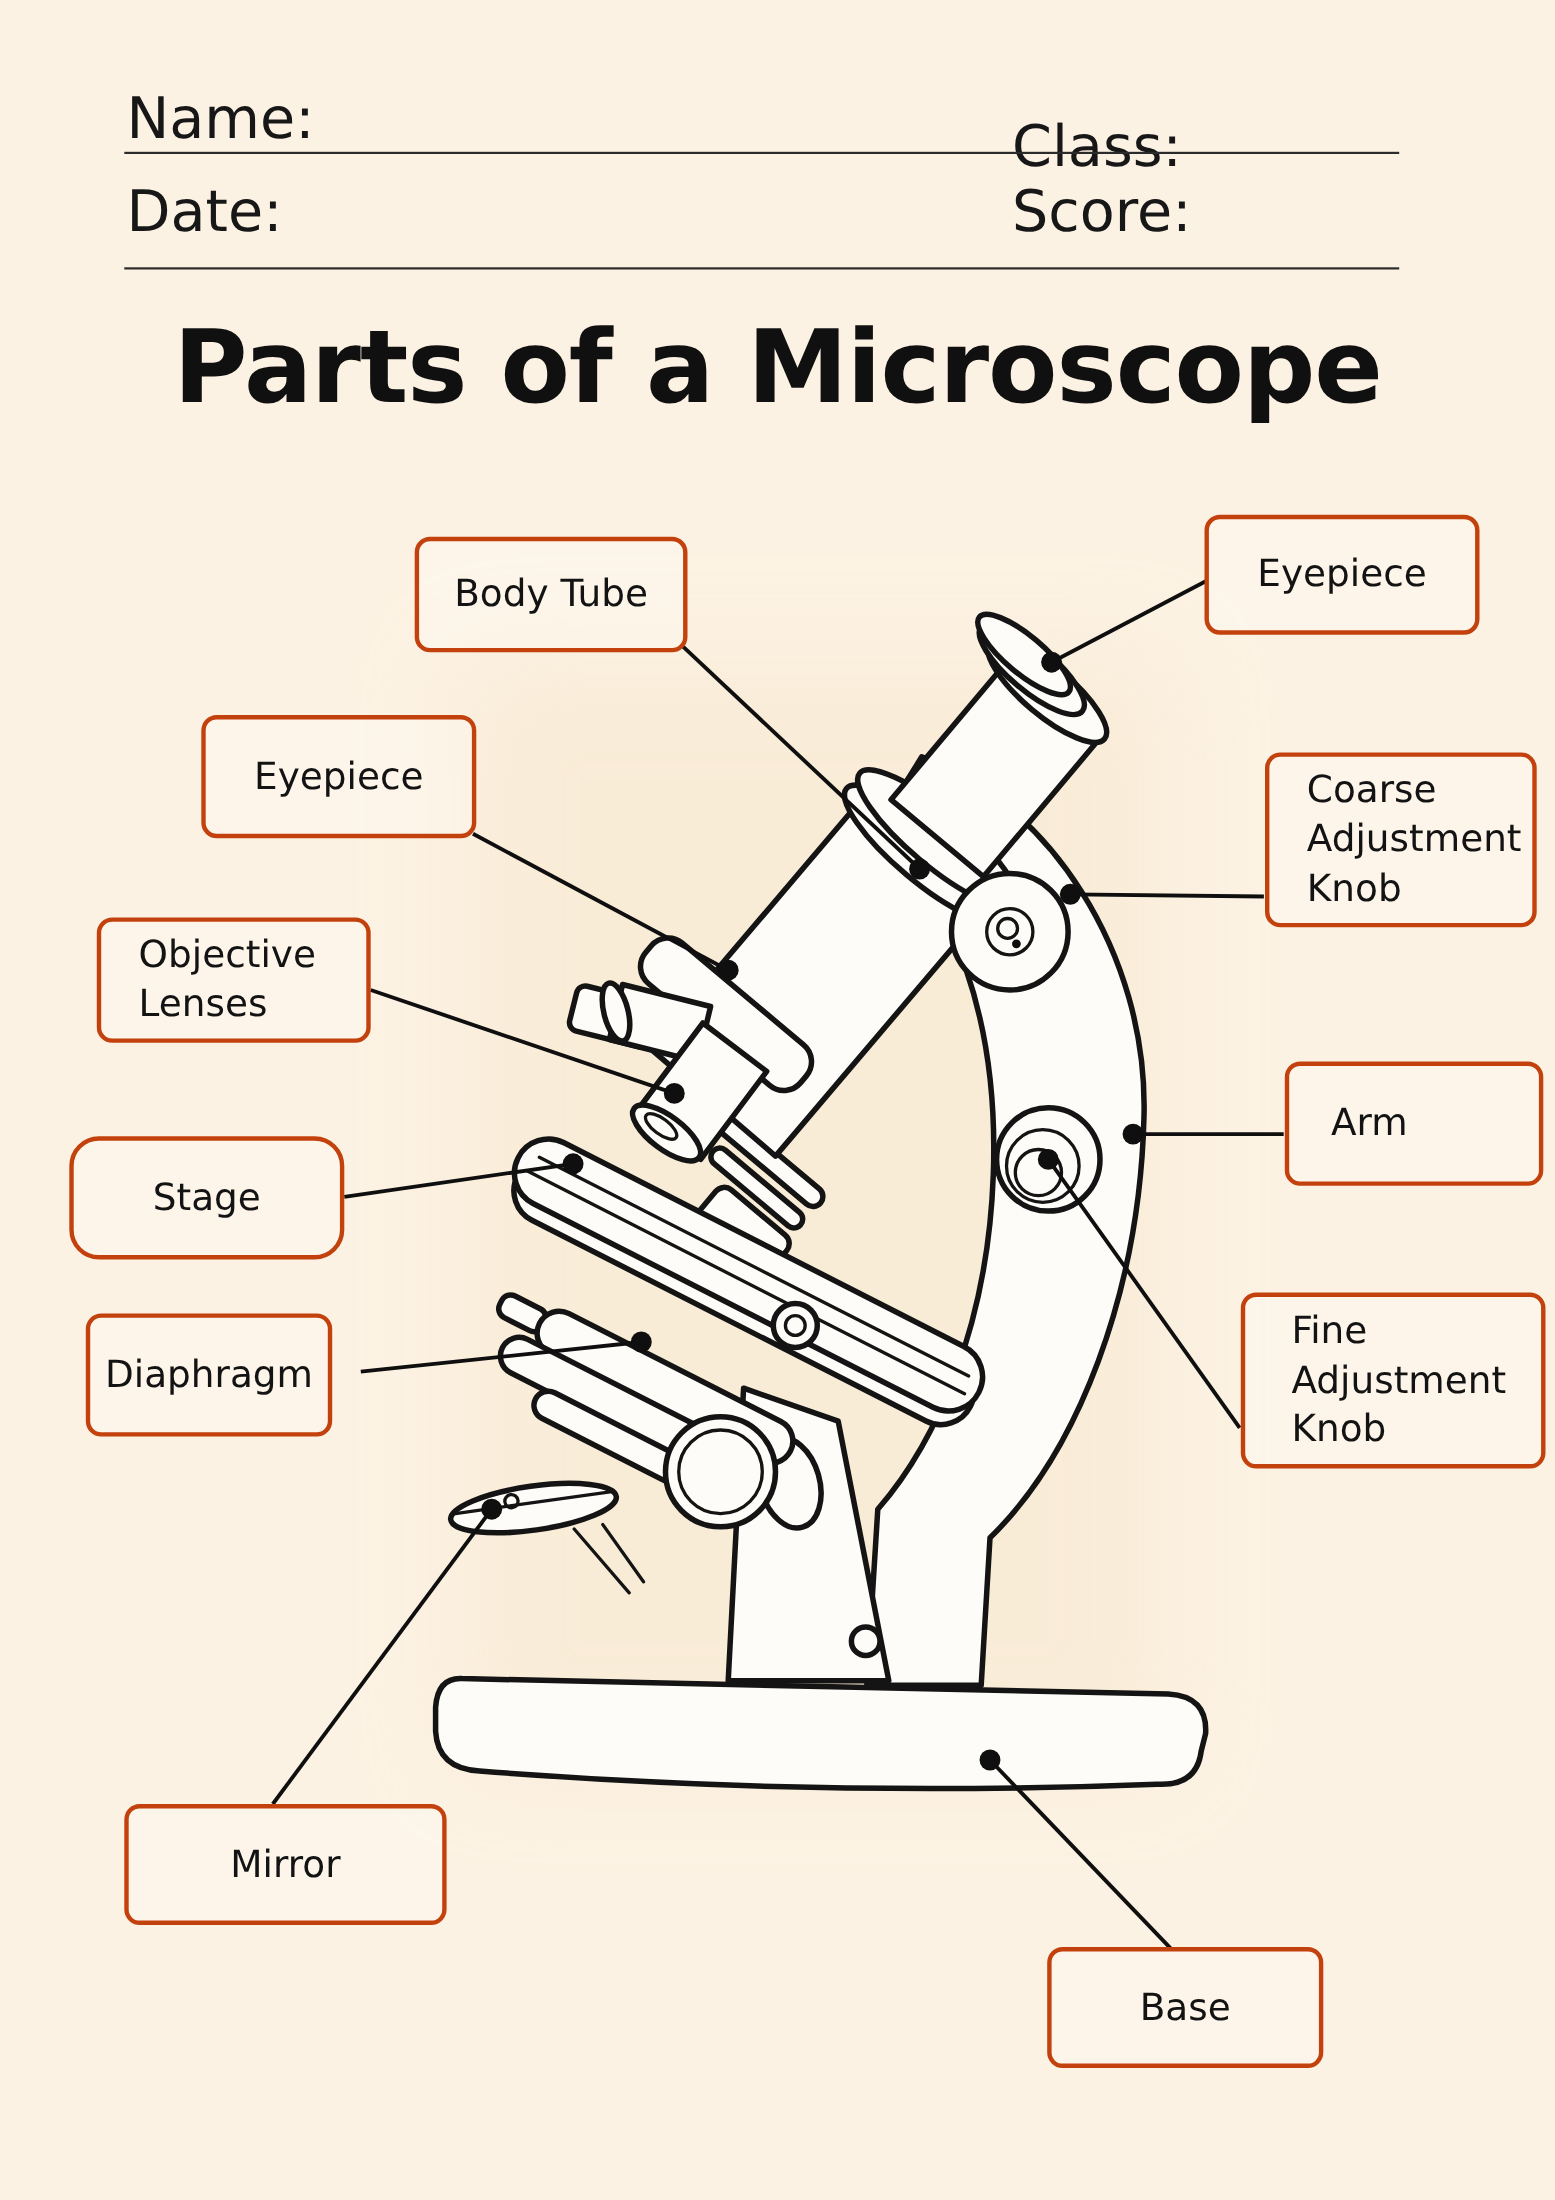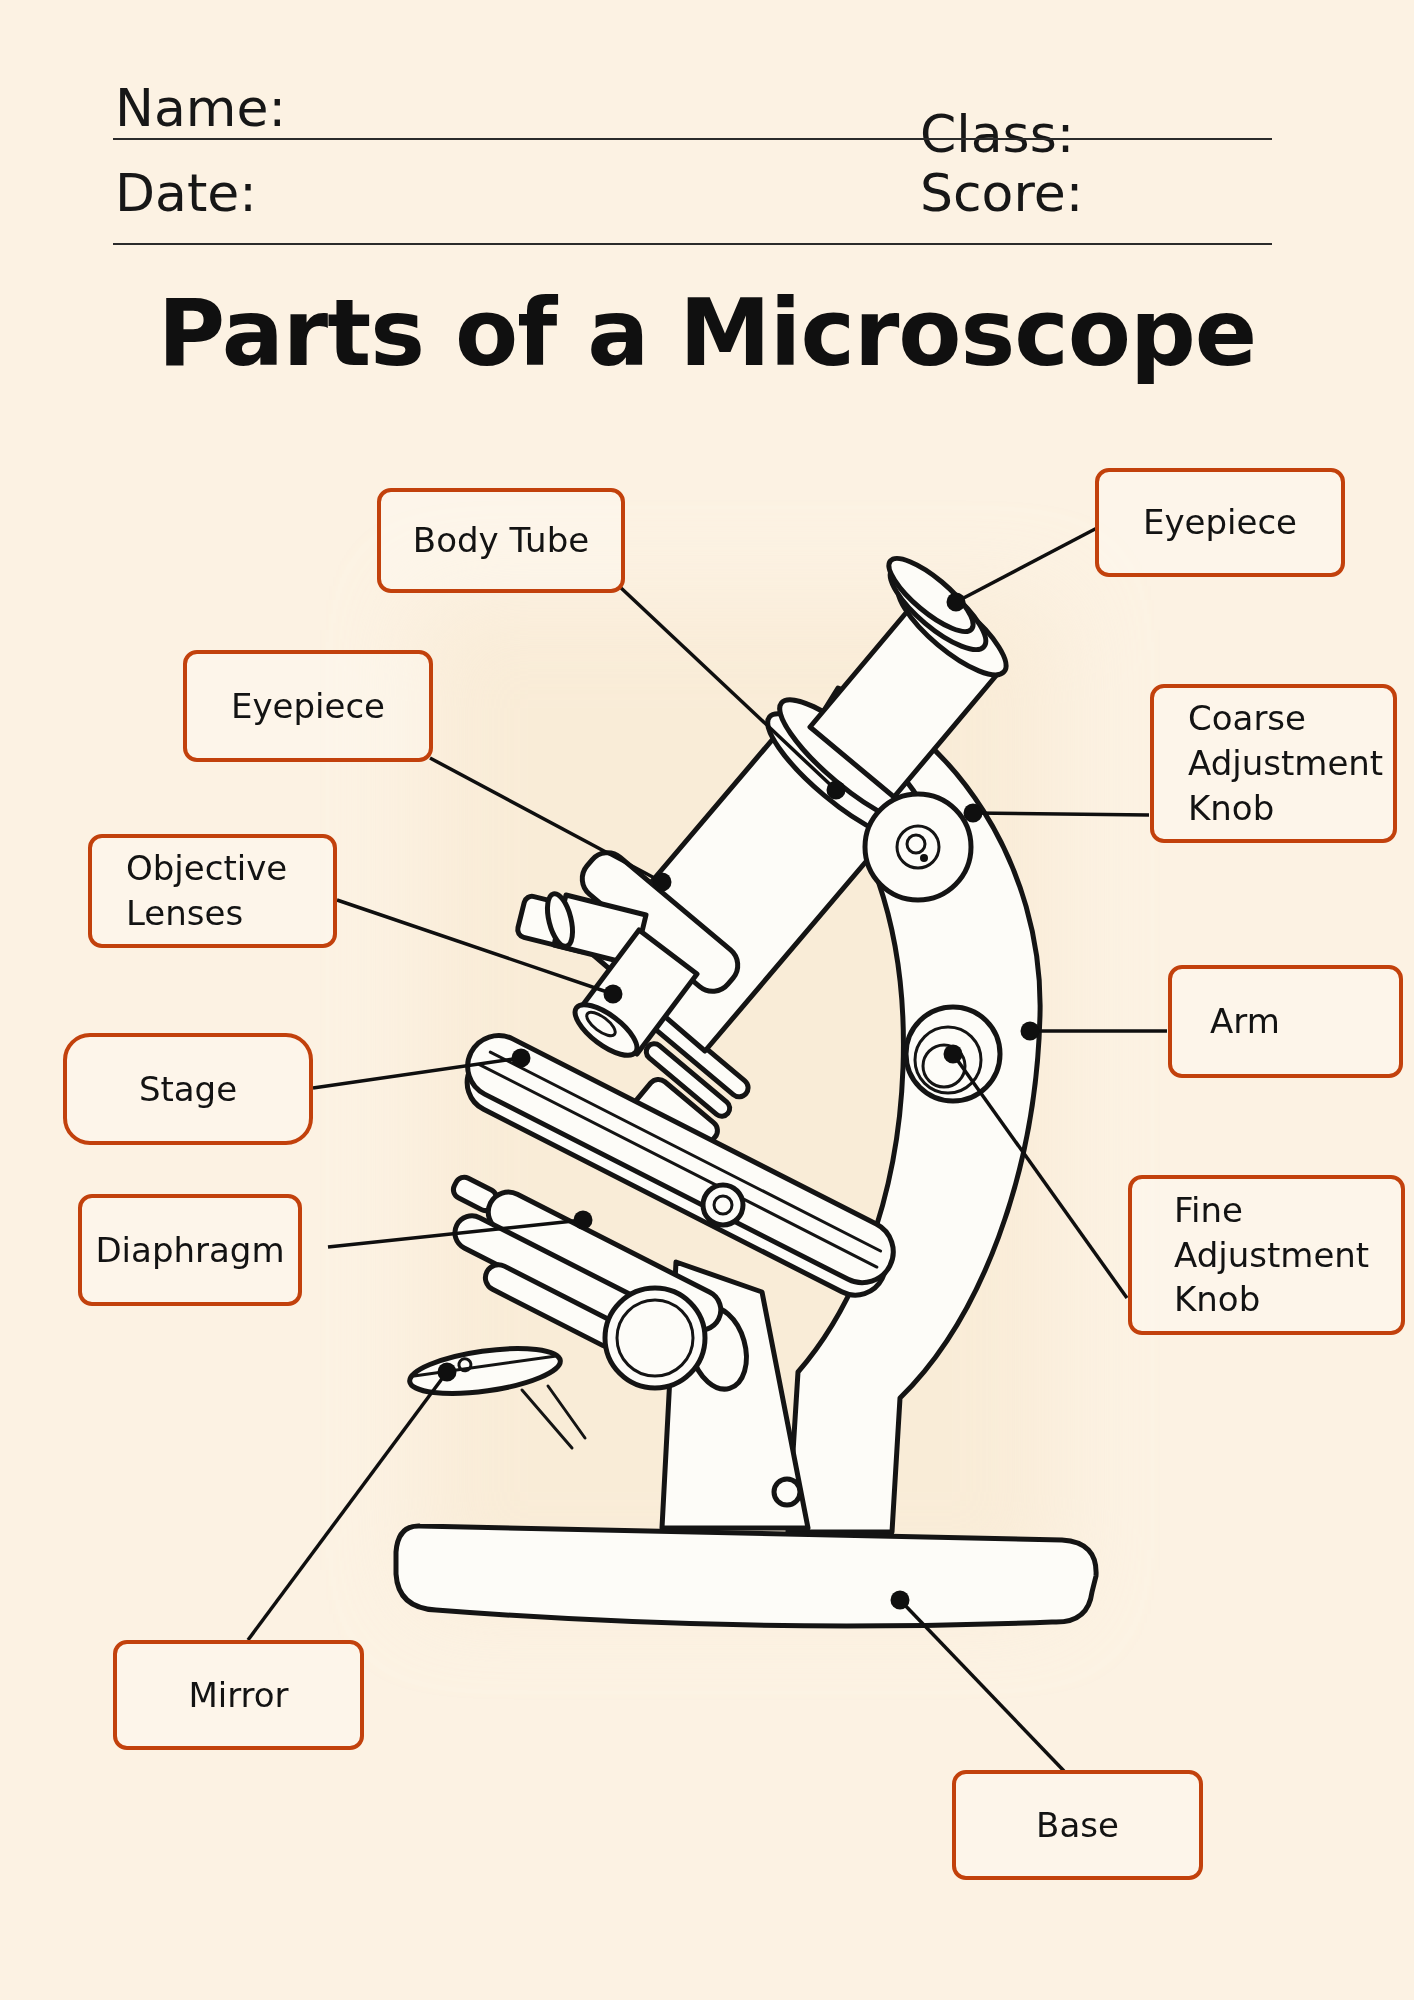--- a/index.html
+++ b/index.html
@@ -219,18 +219,18 @@
   </div>
 <div class="abs lbox center" style="left:63px;top:1033px;width:250px;height:112px;border-radius:27px;">
     <span>Stage</span>
   </div>
 <div class="abs lbox left-wide" style="left:1128px;top:1175px;width:277px;height:160px;">
     <span>Fine Adjustment Knob</span>
   </div>
 <div class="abs lbox center" style="left:78px;top:1194px;width:224px;height:112px;">
     <span>Diaphragm</span>
   </div>
-<div class="abs lbox center" style="left:113px;top:1640px;width:251px;height:110px;">
+<div class="abs lbox center" style="left:113px;top:1640px;width:293px;height:110px;">
     <span>Mirror</span>
   </div>
 <div class="abs lbox center" style="left:952px;top:1770px;width:251px;height:110px;">
     <span>Base</span>
   </div>
 
 </body></html>

